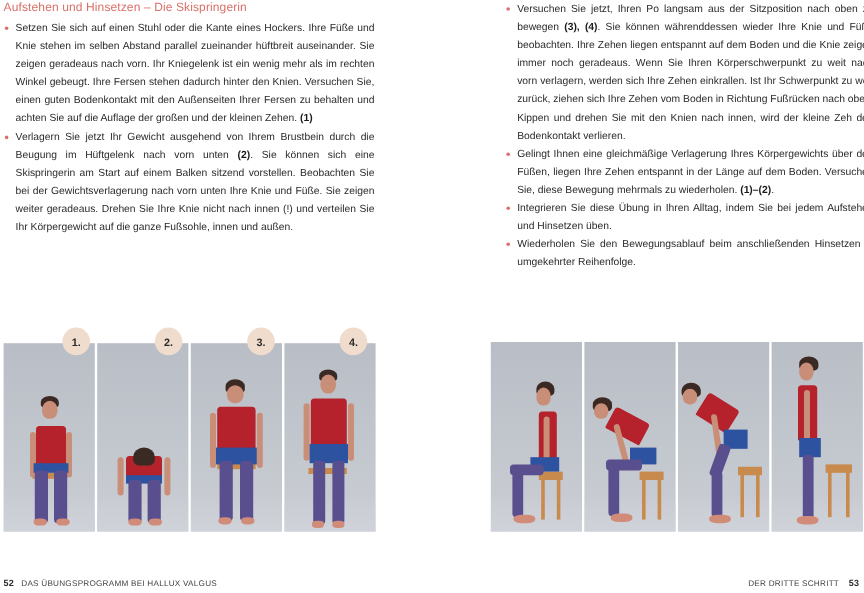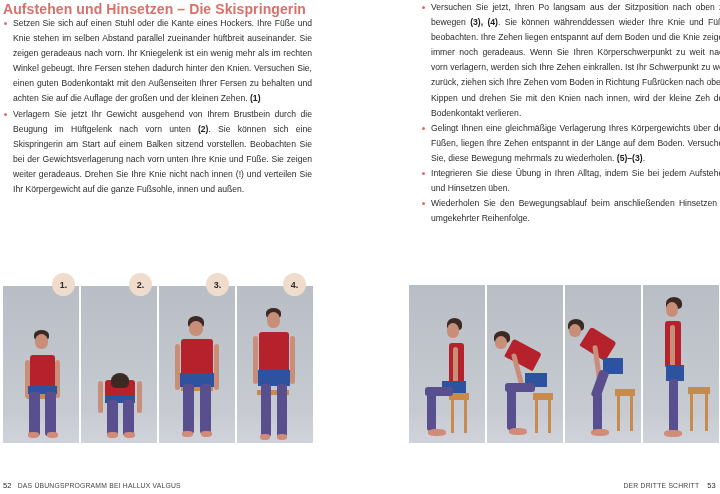--- a/index.html
+++ b/index.html
@@ -2,21 +2,21 @@
 <html><head>
 <meta charset="utf-8">
 <style>
   html, body { margin:0; padding:0; background:#ffffff; }
   body { width:720px; height:494px; position:relative; overflow:hidden;
          font-family:"Liberation Sans", sans-serif; color:#2a2a2a; }
   .page { position:absolute; top:0; height:494px; }
   .page-left { left:0; width:360px; }
   .page-right { left:360px; width:360px; }
 
-  .heading { position:absolute; left:3px; top:1px; font-size:14px; font-weight:bold;
+  .heading { position:absolute; left:3px; top:1px; font-size:10px; font-weight:normal;
              color:#d9706a; letter-spacing:0.1px; white-space:nowrap;text-align:right; }
 
   .textcol { position:absolute; font-size:8.6px; line-height:15.1px; text-align:justify; }
   .left-col { left:3px; top:16px; width:309px; }
   .right-col { left:61px; top:0px; width:307px; }
 
   ul.bullets { list-style:none; margin:0; padding:0; }
   ul.bullets li { position:relative; padding-left:10px; }
   ul.bullets li .dot { position:absolute; left:1px; top:6px; width:3px; height:3px;
                        border-radius:50%; background:#d9706a; }
@@ -37,21 +37,21 @@
   .arm { position:absolute; background:#c98e78; border-radius:3px; }
   .foot { position:absolute; background:#d08c78; border-radius:40%; }
   .stool { position:absolute; background:#c98a4e; }
 
   .badge { position:absolute; top:273px; width:23px; height:23px; border-radius:50%;
            background:#f0dccd; color:#2a2a2a; font-weight:bold; font-size:9px;
            display:flex; align-items:center; justify-content:center; }
 
   .footer { position:absolute; top:481px; font-size:6.8px; color:#444; letter-spacing:0.2px;
             white-space:nowrap; text-transform:uppercase; }
-  .footer .pnum { font-weight:normal; color:#2a2a2a; font-size:7.5px;text-align:right; }
+  .footer .pnum { font-weight:bold; color:#2a2a2a; font-size:7.5px;text-align:right; }
   .footer-left { left:3px; }
   .footer-right { right:4px; }
   .footer-left .pnum { margin-right:6px; }
   .footer-right .pnum { margin-left:8px; }
 </style>
 </head>
 <body>
 
 <div class="page page-left">
   <div class="heading">Aufstehen und Hinsetzen – Die Skispringerin</div>
@@ -134,21 +134,21 @@
 
   <div class="footer footer-left">
     <span class="pnum">52</span><span>Das Übungsprogramm bei Hallux valgus</span>
   </div>
 </div>
 
 <div class="page page-right">
   <div class="textcol right-col">
     <ul class="bullets">
       <li><span class="dot"></span><span>Versuchen Sie jetzt, Ihren Po langsam aus der Sitzposition nach oben zu bewegen </span><span class="ref">(3), (4)</span><span>. Sie können währenddessen wieder Ihre Knie und Füße beobachten. Ihre Zehen liegen entspannt auf dem Boden und die Knie zeigen immer noch geradeaus. Wenn Sie Ihren Körperschwerpunkt zu weit nach vorn verlagern, werden sich Ihre Zehen einkrallen. Ist Ihr Schwerpunkt zu weit zurück, ziehen sich Ihre Zehen vom Boden in Richtung Fußrücken nach oben. Kippen und drehen Sie mit den Knien nach innen, wird der kleine Zeh den Bodenkontakt verlieren.</span></li>
-      <li><span class="dot"></span><span>Gelingt Ihnen eine gleichmäßige Verlagerung Ihres Körpergewichts über den Füßen, liegen Ihre Zehen entspannt in der Länge auf dem Boden. Versuchen Sie, diese Bewegung mehrmals zu wiederholen. </span><span class="ref">(5)–(3)</span><span>.</span></li>
+      <li><span class="dot"></span><span>Gelingt Ihnen eine gleichmäßige Verlagerung Ihres Körpergewichts über den Füßen, liegen Ihre Zehen entspannt in der Länge auf dem Boden. Versuchen Sie, diese Bewegung mehrmals zu wiederholen. </span><span class="ref">(1)–(2)</span><span>.</span></li>
       <li><span class="dot"></span><span>Integrieren Sie diese Übung in Ihren Alltag, indem Sie bei jedem Aufstehen und Hinsetzen üben.</span></li>
       <li><span class="dot"></span><span>Wiederholen Sie den Bewegungsablauf beim anschließenden Hinsetzen in umgekehrter Reihenfolge.</span></li>
     </ul>
   </div>
 
   <div class="photos photos-right">
 
     <div class="photo">
       <div class="floor"></div>
       <div class="stool" style="left:40px;top:108px;width:20px;height:7px;"></div>

